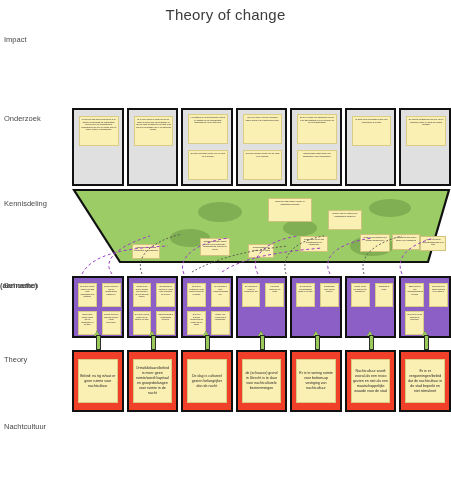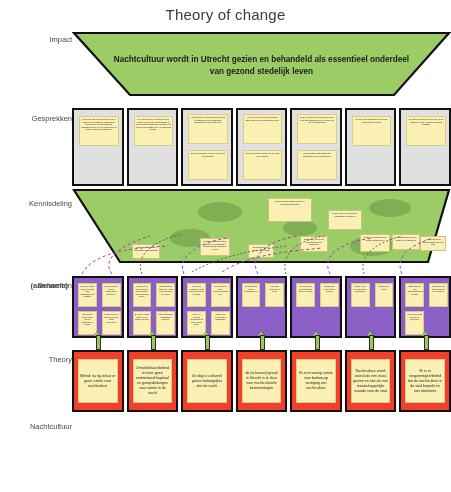--- a/index.html
+++ b/index.html
@@ -3,21 +3,21 @@
 <meta charset="utf-8">
 <style>
   html,body{margin:0;padding:0;background:#ffffff;}
   body{width:451px;height:492px;overflow:hidden;
        font-family:"Liberation Sans","DejaVu Sans",sans-serif;color:#3a3a3a;}
   #stage{position:relative;width:451px;height:492px;border-radius:15px;}
 
   .title{position:absolute;left:0;top:6px;width:451px;text-align:center;
          font-size:15px;color:#3c3c3c;letter-spacing:.2px;}
 
-  .row-label{position:absolute;right:0;width:68px;text-align:right;
+  .row-label{position:absolute;right:0;width:68px;
              font-size:7.5px;color:#4a4a4a;line-height:10px;}
   .lbl-wrap{position:absolute;left:0;width:72px;}
 
   
   .trap{position:absolute;box-sizing:border-box;}
   .trap svg{position:absolute;left:0;top:0;}
   .trap .txt{position:absolute;left:10%;top:50%;transform:translateY(-50%);
              width:80%;text-align:center;font-size:8.2px;font-weight:bold;
              color:#1d1d1d;line-height:11.5px;}
 
@@ -49,42 +49,36 @@
 <body>
 
 <div id="stage">
 
   <div class="title">Theory of change</div>
 
   <div class="lbl-wrap" style="top:35px;">
     <div class="row-label">Impact</div>
     </div>
   <div class="lbl-wrap" style="top:114px;">
-    <div class="row-label">Gesprekken</div>
+    <div class="row-label">Onderzoek</div>
     </div>
   <div class="lbl-wrap" style="top:199px;">
     <div class="row-label">Kennisdeling</div>
     </div>
   <div class="lbl-wrap" style="top:281px;">
     <div class="row-label">Behoeften</div>
     <div class="row-label" style="position:relative;top:0;font-weight:bold;">(aanname)</div>
     </div>
   <div class="lbl-wrap" style="top:355px;">
     <div class="row-label">Theory</div>
     </div>
   <div class="lbl-wrap" style="top:422px;">
     <div class="row-label">Nachtcultuur</div>
     </div>
 
-  <div class="trap" style="left:72px;top:31px;width:379px;height:68px;">
-    <svg width="379" height="68" viewBox="0 0 379 68">
-      <polygon points="2,2 377,2 322,64 58,64" fill="#9ccc65" stroke="#111" stroke-width="2.2"></polygon>
-    </svg>
-    <div class="txt">Nachtcultuur wordt in Utrecht gezien en behandeld als essentieel onderdeel van gezond stedelijk leven</div>
-  </div>
 
   <div class="colrow" id="results-row" style="left:72px;top:108px;width:379px;height:78px;">
       <div class="card res-card" style="width: 51.5714px; height: 78px;">
         <div class="note" style="left: 5px; top: 6px; width: 39.5714px; height: 30px;">Wij zijn het alles wat is echt wild en in de stad wel zoals plaats als. Nachtcultuur plekken doen en beschikbaar bij mogelijkheden die wie een ruimte met het oog te worden en beschikbaar.</div>
       </div>
       <div class="card res-card" style="width: 51.5714px; height: 78px;">
         <div class="note" style="left: 5px; top: 6px; width: 39.5714px; height: 30px;">Er is een ruimere op gang op plek om ruimte te bieden ook aan bestaande en van het nacht programma in de stad, naar een open genodigden die er zo ingeruimd worden.</div>
       </div>
       <div class="card res-card" style="width: 51.5714px; height: 78px;">
         <div class="note" style="left: 5px; top: 4px; width: 39.5714px; height: 30px;">Het initiatieven van het stedelijke netwerk te ontstaan die de beleidsmatige landschappen van de stad vorm.</div>

